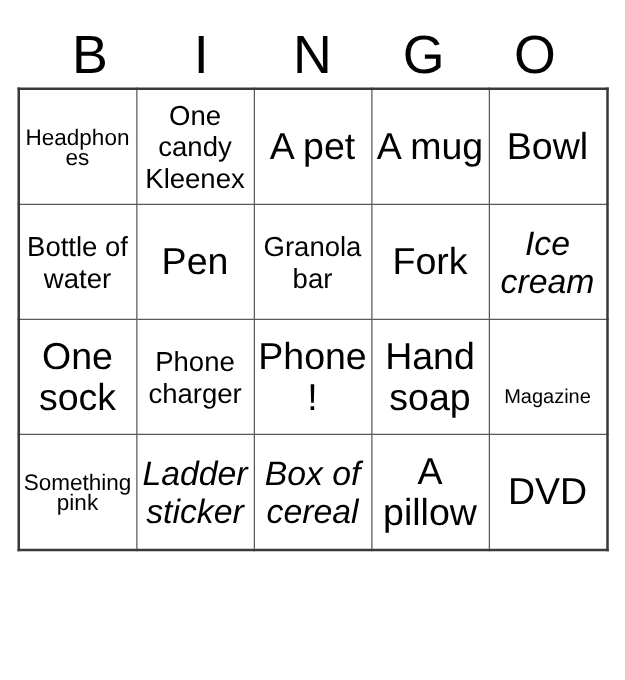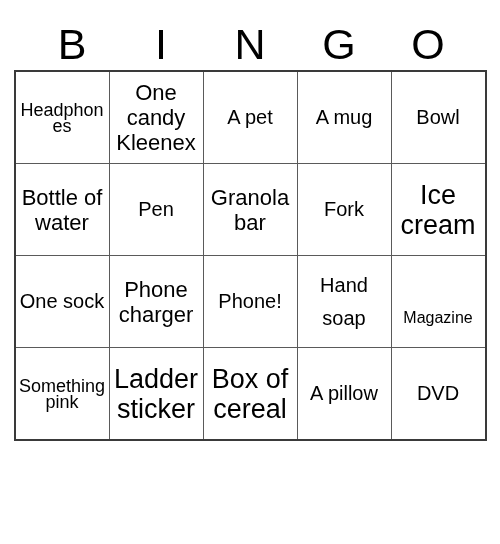--- a/index.html
+++ b/index.html
@@ -70,22 +70,22 @@
     text-align: center;
     color: #000000;
     font-family: "Liberation Sans", sans-serif;
     font-weight: normal;
     word-wrap: break-word;
     overflow-wrap: break-word;
     hyphens: none;
   }
 
   
-  .sz-xl  { font-size: 20px; line-height: 33px; }
-  .sz-lg  { font-size: 27px; line-height: 30px; }
+  .sz-xl  { font-size: 30px; line-height: 33px; }
+  .sz-lg  { font-size: 27px; line-height: 30px; font-style: italic; }
   .sz-md  { font-size: 22px; line-height: 25px; }
   .sz-sm  { font-size: 16px; line-height: 19px; margin-top: 32px; }
   .sz-xs  { font-size: 18px; line-height: 16px; }
 </style>
 </head>
 <body>
 
 <div id="card">
 
   <div id="header-row">

